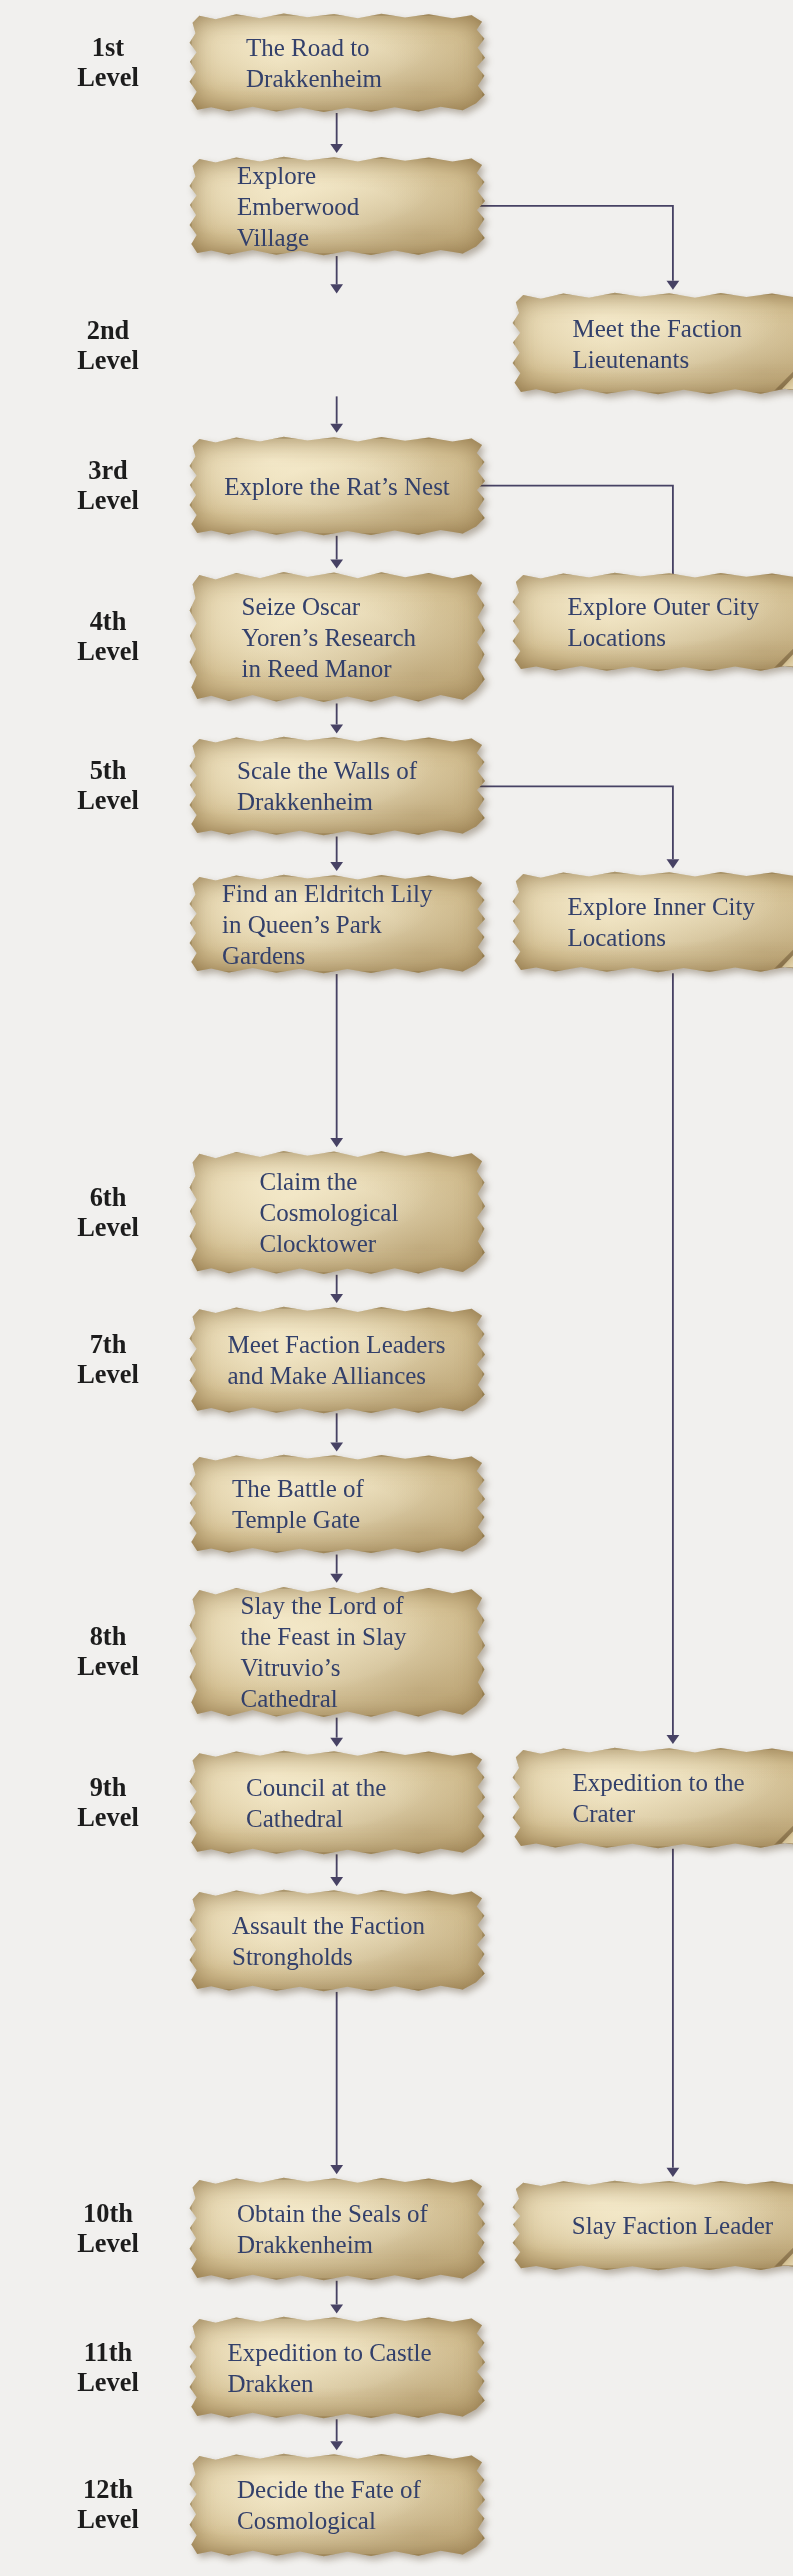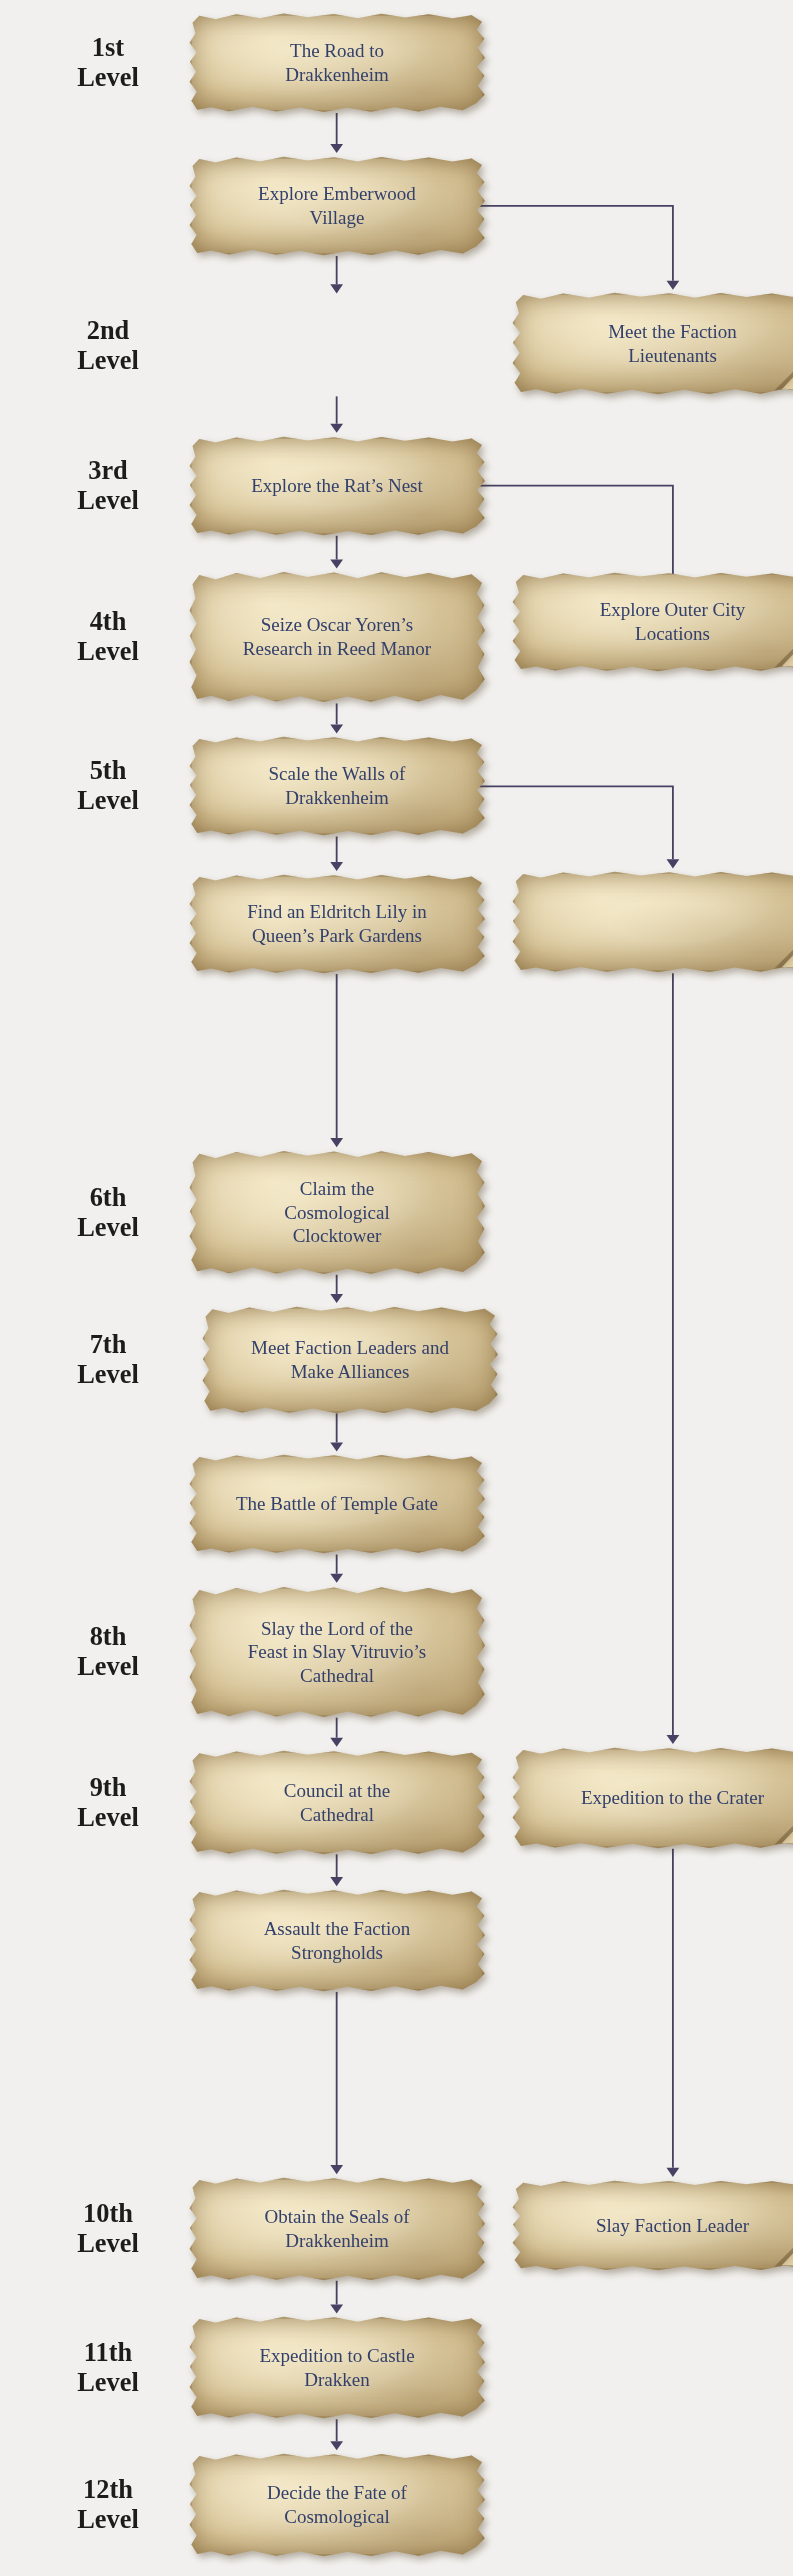--- a/index.html
+++ b/index.html
@@ -16,21 +16,21 @@
     display:flex;align-items:center;justify-content:center;
     padding:9px 16.4px;
     clip-path:var(--torn);
     background:
       radial-gradient(ellipse at 28% 25%, rgba(252,243,215,0.70) 0%, rgba(252,243,215,0) 55%),
       radial-gradient(ellipse at 78% 78%, rgba(135,105,55,0.28) 0%, rgba(135,105,55,0) 55%),
       radial-gradient(ellipse at 50% 50%, #e7d9b4 28%, #d3bf92 68%, #b59b6b 100%);
     box-shadow: inset 0 0 0 2.7px rgba(120,95,50,0.30), inset 0 0 25.5px rgba(95,70,30,0.55);
   }
   .node-label{
-    font-size:19px;line-height:1.24;color:#33406b;text-align:center;
+    font-size:25px;line-height:1.24;color:#33406b;text-align:left;
   }
   .level{
     position:absolute;left:11px;width:106px;z-index:2;
     display:flex;flex-direction:column;align-items:center;justify-content:center;
     text-align:center;color:#1c1c1c;font-weight:700;font-size:26.4px;line-height:1.12;
   }
   .level span{display:block;}
   .fold-shadow{
     position:absolute;right:3.6px;bottom:3.6px;width:56px;height:56px;
     clip-path:polygon(100% 0, 0 100%, 100% 100%);
@@ -171,21 +171,21 @@
   <div class="node" style="left:145px;top:874px;width:296px;height:100px">
       <div class="parch">
         <span class="node-label" style="max-width:230px">Find an Eldritch Lily in Queen’s Park Gardens</span>
       </div>
     </div>
   <div class="node" style="left:145px;top:1150px;width:296px;height:125px">
       <div class="parch">
         <span class="node-label" style="max-width:155px">Claim the Cosmological Clocktower</span>
       </div>
     </div>
-  <div class="node" style="left:158px;top:1306px;width:296px;height:108px">
+  <div class="node" style="left:145px;top:1306px;width:296px;height:108px">
       <div class="parch">
         <span class="node-label" style="max-width:219px">Meet Faction Leaders and Make Alliances</span>
       </div>
     </div>
   <div class="node" style="left:145px;top:1454px;width:296px;height:100px">
       <div class="parch">
         <span class="node-label" style="max-width:210px">The Battle of Temple Gate</span>
       </div>
     </div>
   <div class="node" style="left:145px;top:1586px;width:296px;height:132px">
@@ -228,20 +228,21 @@
     </div>
   <div class="node" style="left:468px;top:572px;width:321px;height:100px">
       <div class="parch">
         <span class="node-label" style="max-width:210px">Explore Outer City Locations</span>
         <div class="fold-shadow"></div>
         <div class="fold"></div>
       </div>
     </div>
   <div class="node" style="left:468px;top:871px;width:321px;height:102px">
       <div class="parch">
+        <span class="node-label" style="max-width:210px">Explore Inner City Locations</span>
         <div class="fold-shadow"></div>
         <div class="fold"></div>
       </div>
     </div>
   <div class="node" style="left:468px;top:1747px;width:321px;height:102px">
       <div class="parch">
         <span class="node-label" style="max-width:200px">Expedition to the Crater</span>
         <div class="fold-shadow"></div>
         <div class="fold"></div>
       </div>

